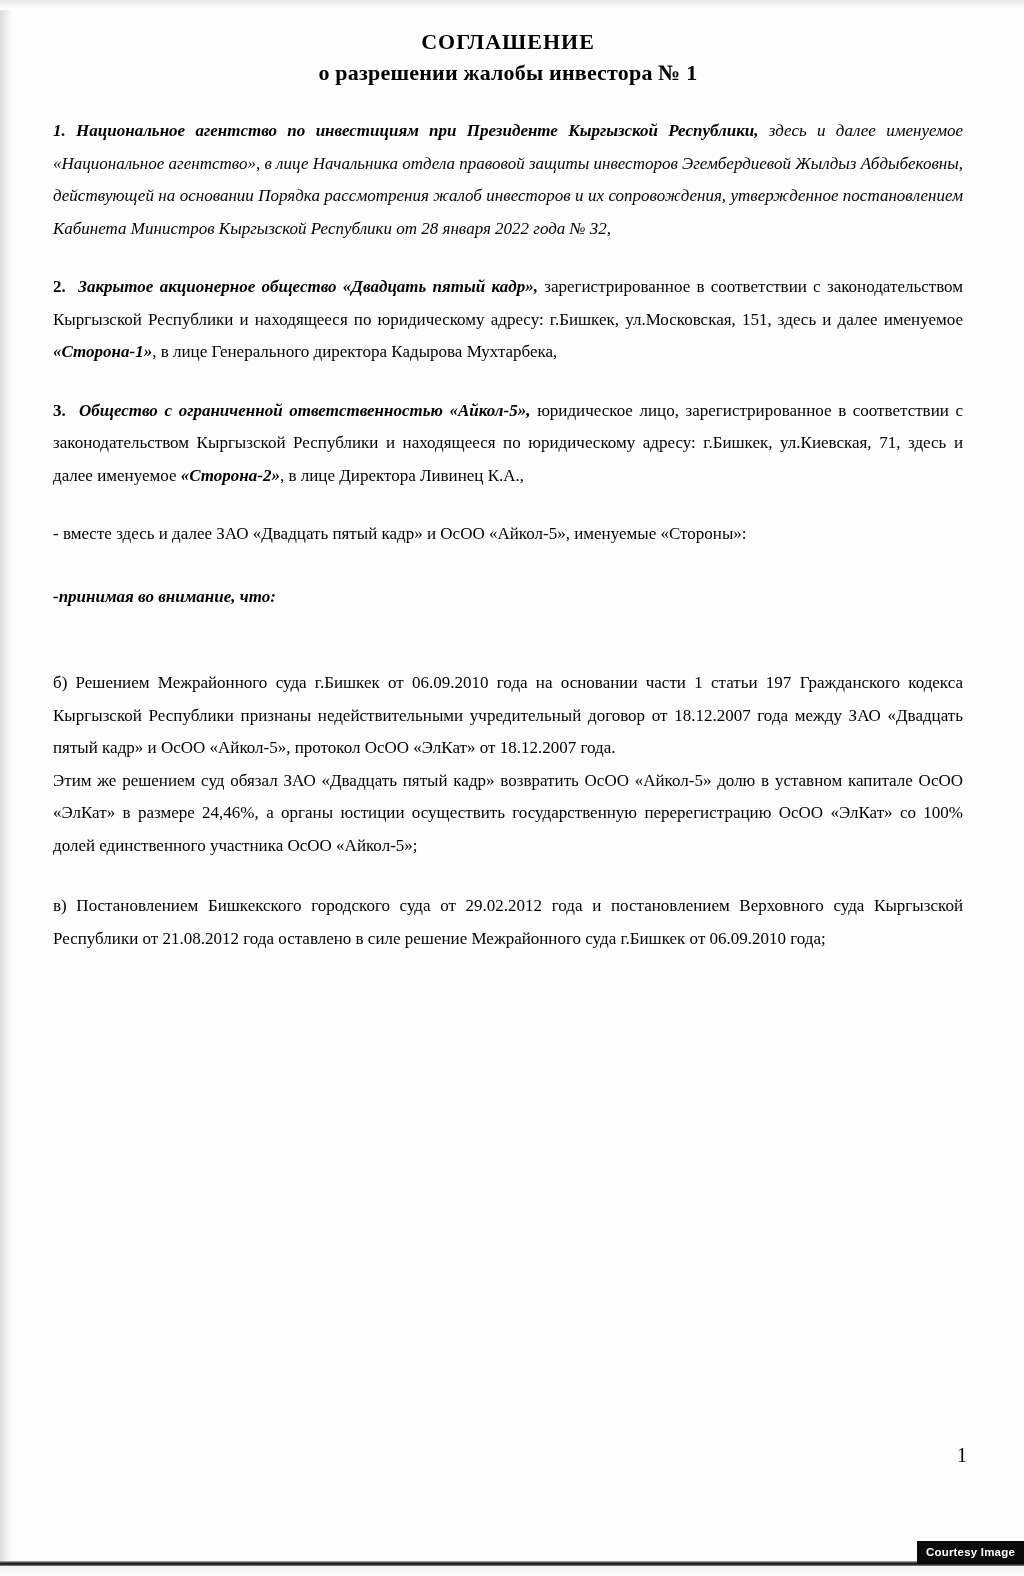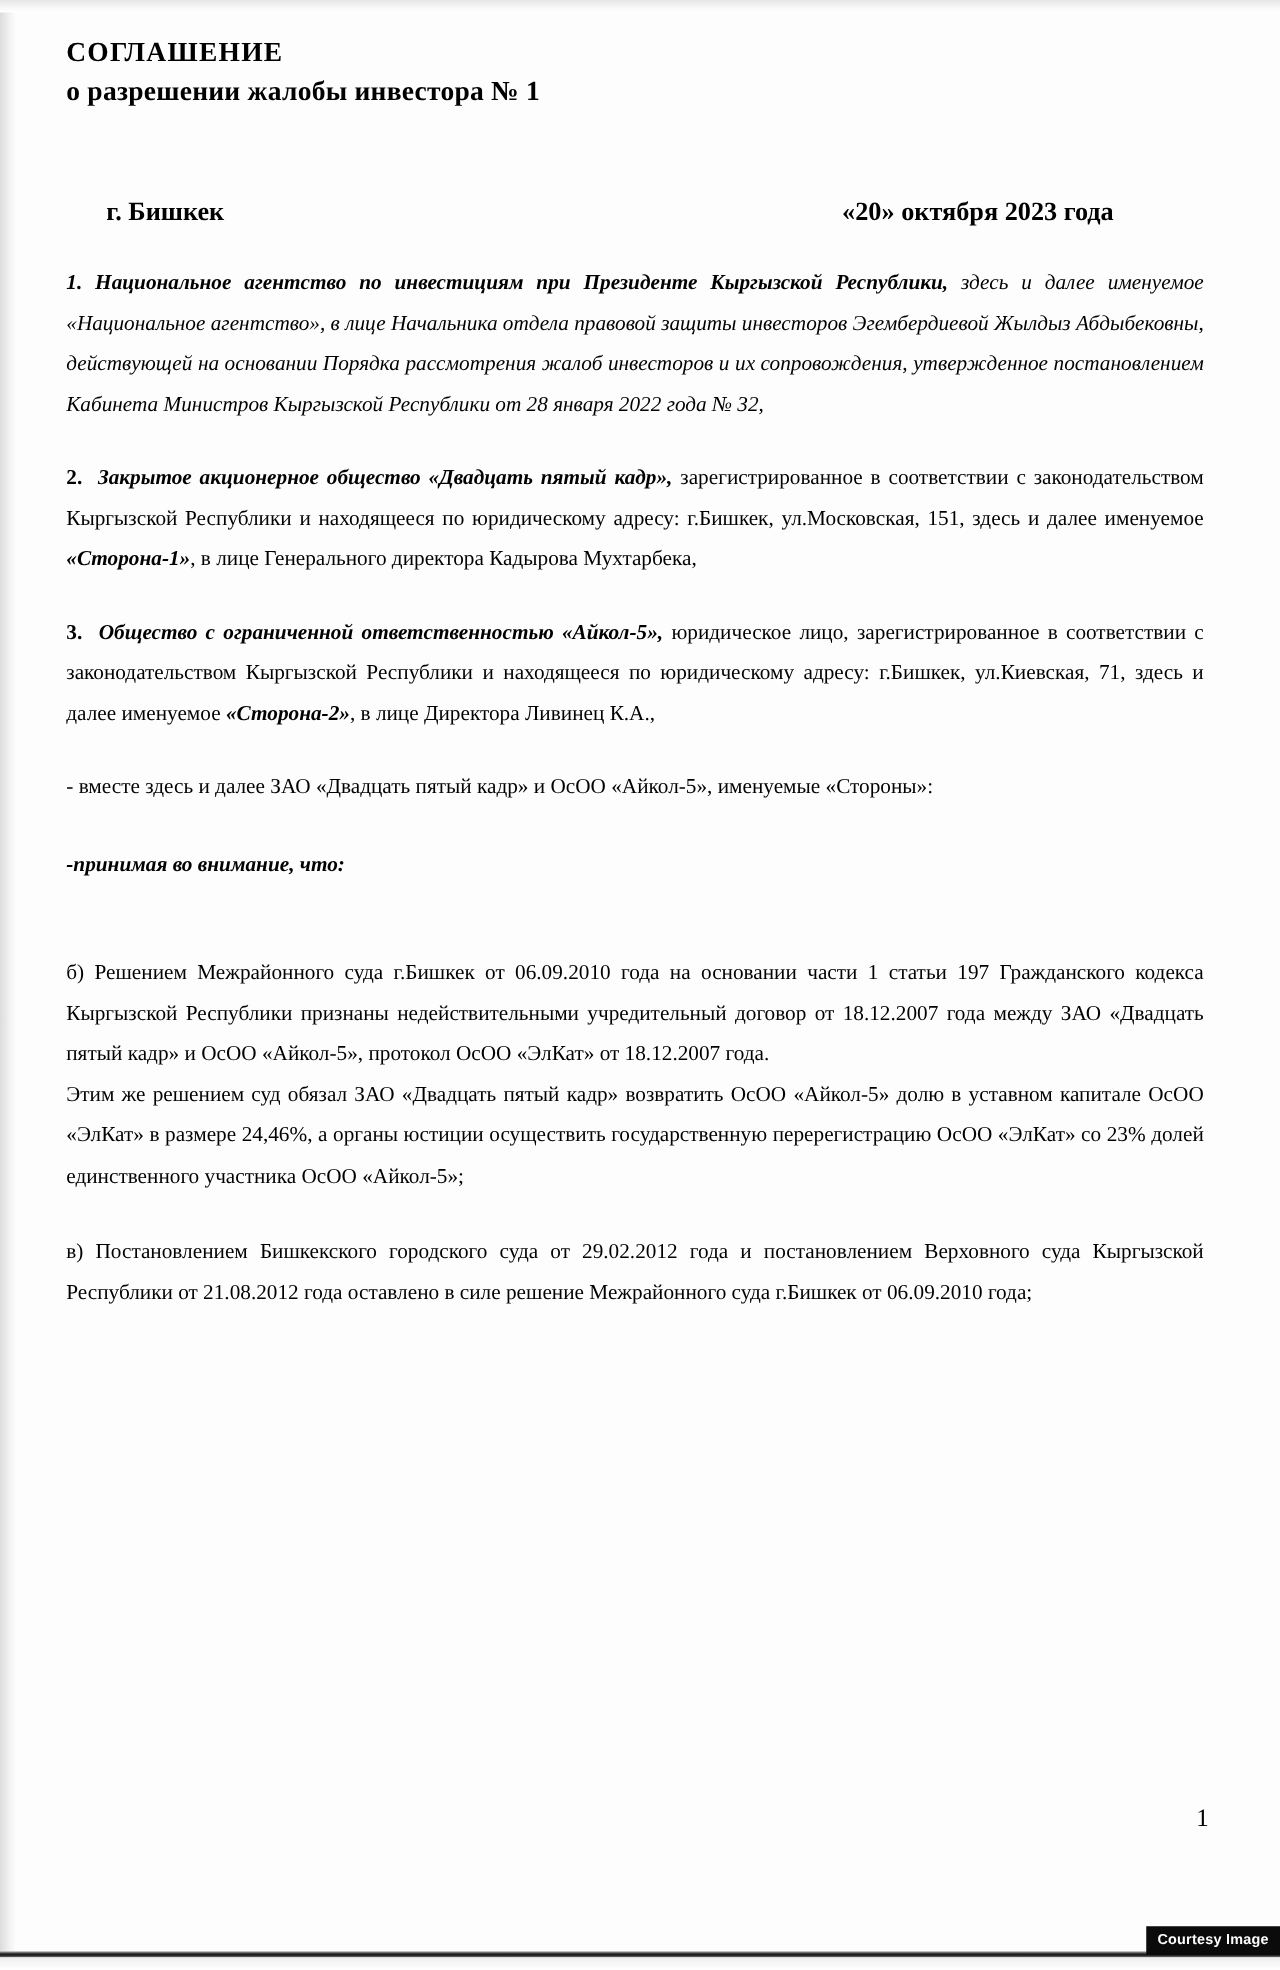--- a/index.html
+++ b/index.html
@@ -58,21 +58,21 @@
 
   #content {
     position: absolute;
     left: 53px;
     top: 0;
     width: 910px;
   }
 
   
   .title-block {
-    text-align: left;
+    text-align: center;
     padding-top: 26px;
   }
   .title-line {
     font-weight: bold;
     font-size: 22px;
     line-height: 31px;
     letter-spacing: 0.2px;
   }
   .title-line.main {
     letter-spacing: 1px;
@@ -150,24 +150,20 @@
   <div id="scan-edge-left"></div>
   <div id="scan-edge-top"></div>
 
   <div id="content">
 
     <div class="title-block">
       <div class="title-line main">СОГЛАШЕНИЕ</div>
       <div class="title-line">о разрешении жалобы инвестора № 1</div>
     </div>
 
-    <div class="place-date-row">
-      <span class="place">г. Бишкек</span>
-      <span class="date">«20» октября 2023 года</span>
-    </div>
 
     <div class="sp-1"></div>
 
     <p class="para italic-all"><span class="bi">1.</span> <span class="bi">Национальное агентство по инвестициям при Президенте Кыргызской Республики,</span> <span class="it">здесь и далее именуемое «Национальное агентство», в лице Начальника отдела правовой защиты инвесторов Эгембердиевой Жылдыз Абдыбековны, действующей на основании Порядка рассмотрения жалоб инвесторов и их сопровождения, утвержденное постановлением Кабинета Министров Кыргызской Республики от 28 января 2022 года № 32,</span></p>
 
     <div class="sp-2"></div>
 
     <p class="para"><span class="bd">2.</span>&nbsp; <span class="bi">Закрытое акционерное общество «Двадцать пятый кадр»,</span> <span>зарегистрированное в соответствии с законодательством Кыргызской Республики и находящееся по юридическому адресу: г.Бишкек, ул.Московская, 151, здесь и далее именуемое</span> <span class="bi">«Сторона-1»</span><span>, в лице Генерального директора Кадырова Мухтарбека,</span></p>
 
     <div class="sp-3"></div>
@@ -181,21 +177,21 @@
     <div class="sp-5"></div>
 
     <p class="para bi">-принимая во внимание, что:</p>
 
     <div class="sp-6"></div>
 
 
     <div class="sp-7"></div>
 
     <p class="para">б) Решением Межрайонного суда г.Бишкек от 06.09.2010 года на основании части 1 статьи 197 Гражданского кодекса Кыргызской Республики признаны недействительными учредительный договор от 18.12.2007 года между ЗАО «Двадцать пятый кадр» и ОсОО «Айкол-5», протокол ОсОО «ЭлКат» от 18.12.2007 года.</p>
-    <p class="para">Этим же решением суд обязал ЗАО «Двадцать пятый кадр» возвратить ОсОО «Айкол-5» долю в уставном капитале ОсОО «ЭлКат» в размере 24,46%, а органы юстиции осуществить государственную перерегистрацию ОсОО «ЭлКат» со 23% долей единственного участника ОсОО «Айкол-5»;</p>
+    <p class="para">Этим же решением суд обязал ЗАО «Двадцать пятый кадр» возвратить ОсОО «Айкол-5» долю в уставном капитале ОсОО «ЭлКат» в размере 24,46%, а органы юстиции осуществить государственную перерегистрацию ОсОО «ЭлКат» со 100% долей единственного участника ОсОО «Айкол-5»;</p>
 
     <div class="sp-8"></div>
 
     <p class="para">в) Постановлением Бишкекского городского суда от 29.02.2012 года и постановлением Верховного суда Кыргызской Республики от 21.08.2012 года оставлено в силе решение Межрайонного суда г.Бишкек от 06.09.2010 года;</p>
 
   </div>
 
   <div id="page-number">1</div>
 
   <div id="scan-bottom-bar"></div>

